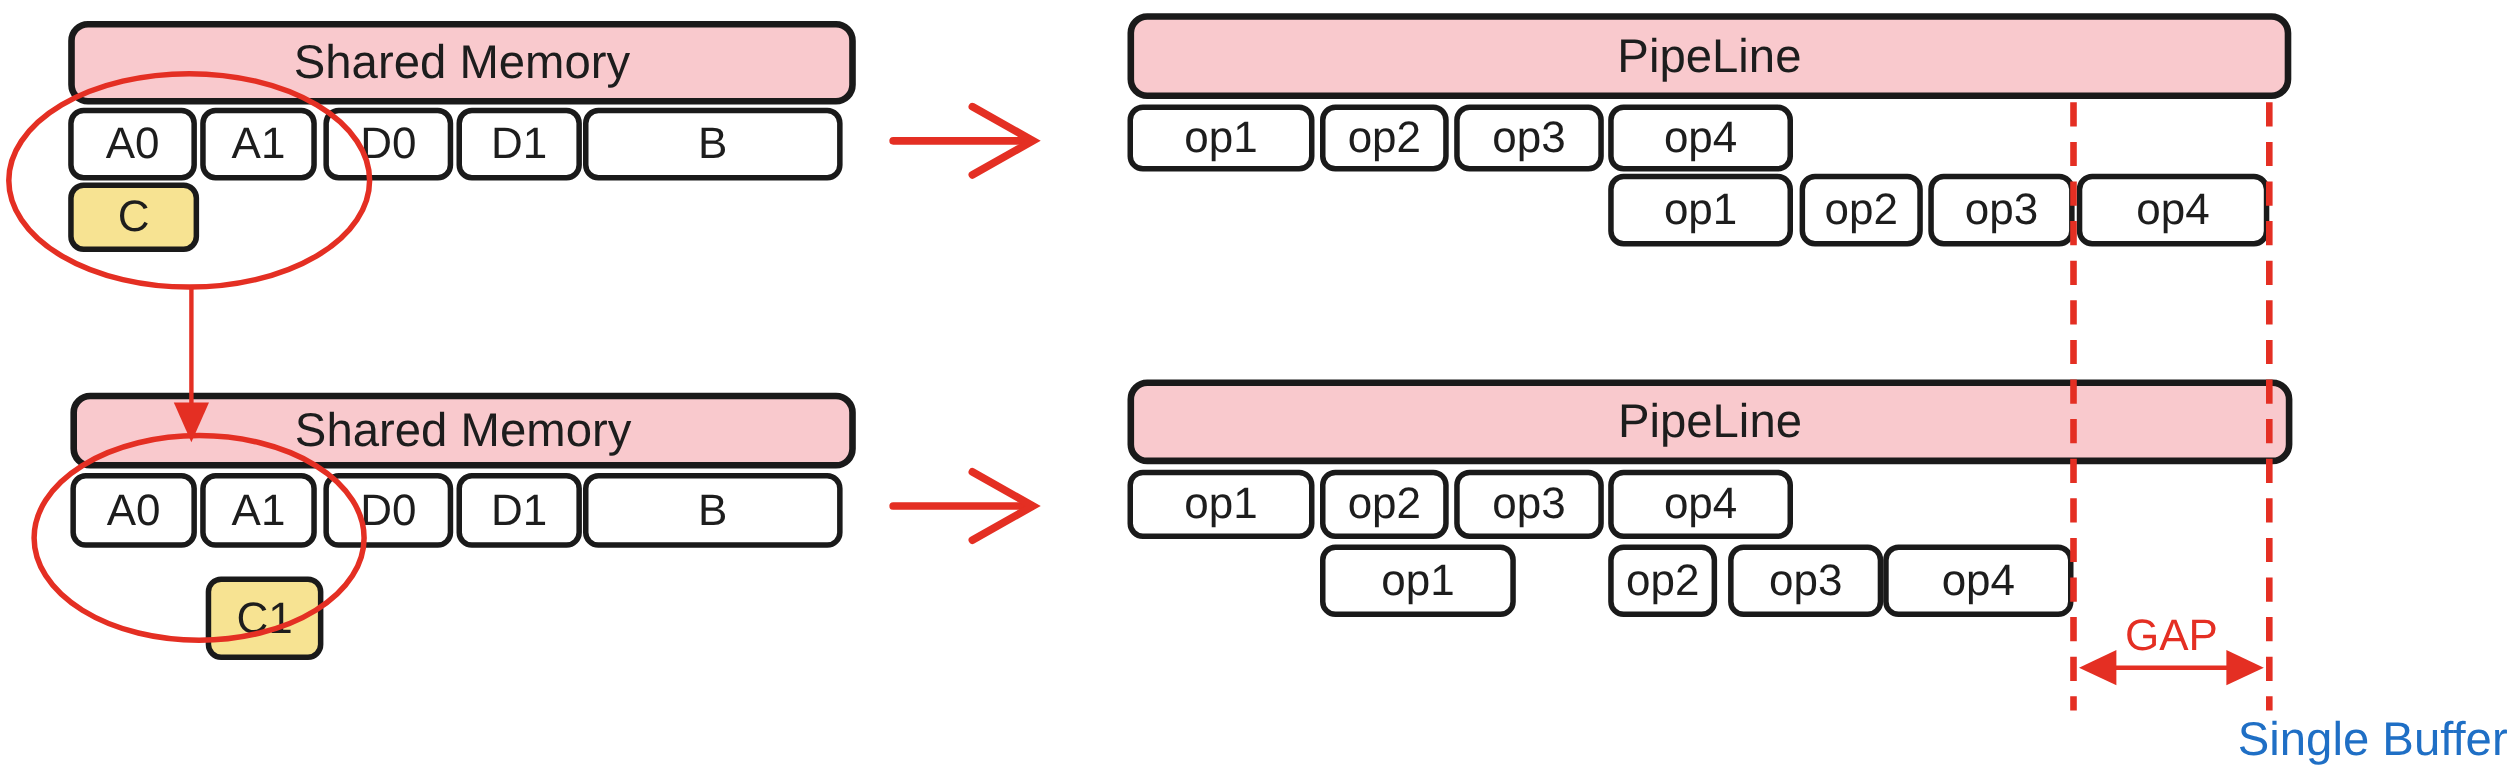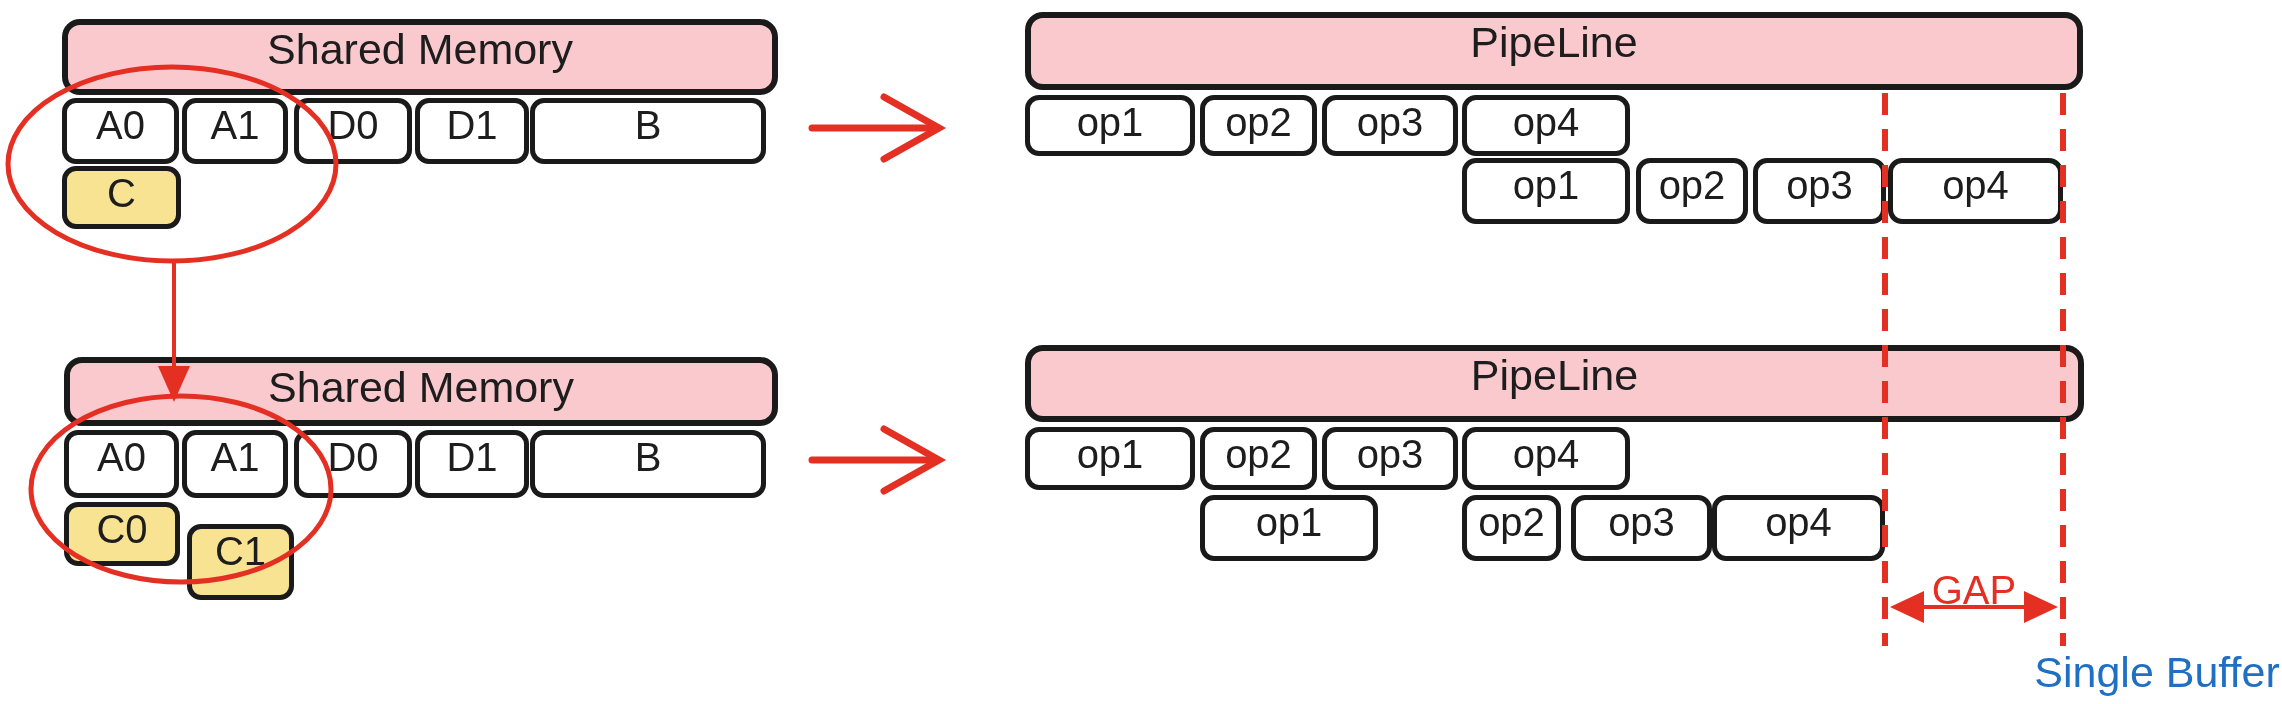--- a/index.html
+++ b/index.html
@@ -1,21 +1,21 @@
 <!DOCTYPE html>
 <html style="--pink: #f9c9cd; --yellow: #f7e392; --red: #e42f23; --blue: #1f6fc5; --border: #1a1a1a;"><head>
 <meta charset="utf-8">
 <style>
   html,body{margin:0;padding:0;background:#ffffff;}
   body{font-family:"Liberation Sans", sans-serif;}
   #canvas{position:relative;width:2282px;height:704px;background:#fff;overflow:hidden;}
   .box{
     position:absolute;box-sizing:border-box;
     border:5px solid #1a1a1a;border-radius:14px;background:#ffffff;
-    display:flex;justify-content:center;
+    display:flex;align-items:center;justify-content:center;
     font-size:40px;color:#1d1d1d;white-space:nowrap;
   }
   .pink{background:var(--pink,#f9c9cd);border-width:6px;border-radius:18px;font-size:43px;}
   .yellow{background:var(--yellow,#f7e392);}
   #overlay{position:absolute;left:0;top:0;width:2282px;height:704px;pointer-events:none;}
   .annot{position:absolute;text-align:center;white-space:nowrap;}
   .gap-label{color:var(--red,#e42f23);font-size:40px;}
   .buffer-label{color:var(--blue,#1f6fc5);font-size:43px;}
 </style>
 </head>
@@ -34,21 +34,20 @@
   <div class="box yellow" style="left:62px;top:166px;width:119px;height:63px;">C</div>
 
   <div class="box pink" style="left:64px;top:357px;width:714px;height:69px;">
     <span>Shared Memory</span>
   </div>
   <div class="box" style="left:64px;top:430px;width:115px;height:68px;">A0</div>
   <div class="box" style="left:182px;top:430px;width:106px;height:68px;">A1</div>
   <div class="box" style="left:294px;top:430px;width:118px;height:68px;">D0</div>
   <div class="box" style="left:415px;top:430px;width:114px;height:68px;">D1</div>
   <div class="box" style="left:530px;top:430px;width:236px;height:68px;">B</div>
-  <div class="box yellow" style="left:64px;top:502px;width:116px;height:64px;">C0</div>
   <div class="box yellow" style="left:187px;top:524px;width:107px;height:76px;">C1</div>
 
   <div class="box pink" style="left:1025px;top:12px;width:1058px;height:78px;">
     <span>PipeLine</span>
   </div>
   <div class="box" style="left:1025px;top:95px;width:170px;height:61px;">op1</div>
   <div class="box" style="left:1200px;top:95px;width:117px;height:61px;">op2</div>
   <div class="box" style="left:1322px;top:95px;width:136px;height:61px;">op3</div>
   <div class="box" style="left:1462px;top:95px;width:168px;height:61px;">op4</div>
 
@@ -92,16 +91,16 @@
     <line x1="1885" y1="93" x2="1885" y2="646" style="stroke:var(--red,#e42f23);" stroke-width="6" stroke-dasharray="22 14"></line>
     <line x1="2063" y1="93" x2="2063" y2="646" style="stroke:var(--red,#e42f23);" stroke-width="6" stroke-dasharray="22 14"></line>
 
     <g>
       <line x1="1910" y1="607" x2="2038" y2="607" style="stroke:var(--red,#e42f23);" stroke-width="4"></line>
       <polygon points="1890,607 1924,591 1924,623" style="fill:var(--red,#e42f23);"></polygon>
       <polygon points="2058,607 2024,591 2024,623" style="fill:var(--red,#e42f23);"></polygon>
     </g>
   </svg>
 
-  <div class="annot gap-label" style="left:1904px;top:568px;width:140px;">GAP</div>
+  <div class="annot gap-label" style="left:1904px;top:556px;width:140px;">GAP</div>
   <div class="annot buffer-label" style="left:2027px;top:648px;width:260px;">Single Buffer</div>
 
 </div>
 
 </body></html>

